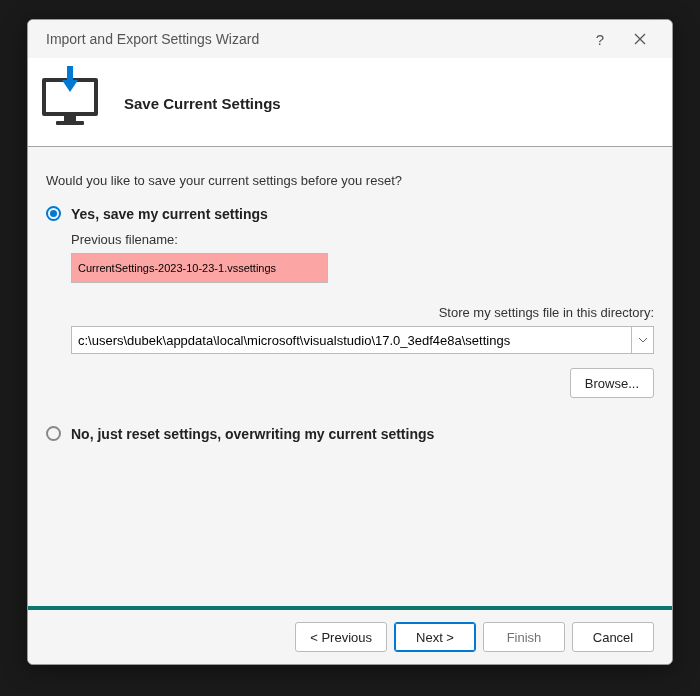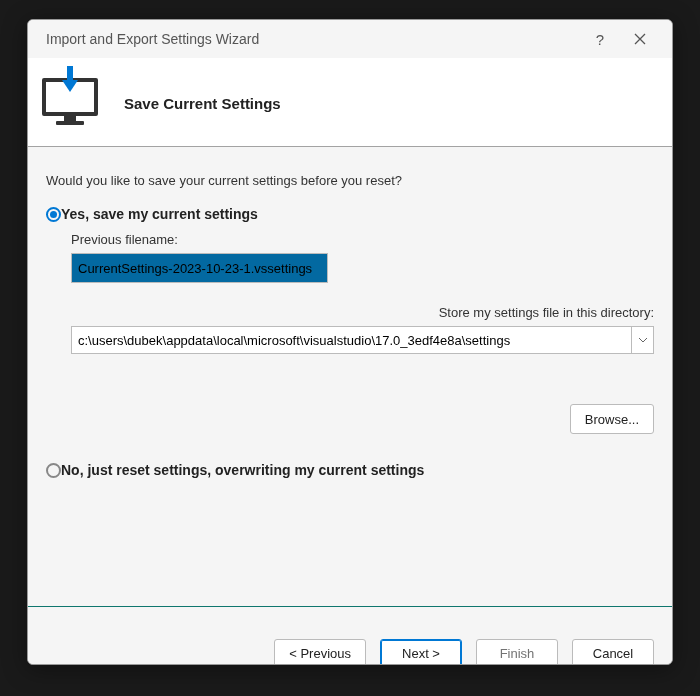--- a/index.html
+++ b/index.html
@@ -116,21 +116,22 @@
       flex: 1;
       padding: 26px 18px 10px 18px;
     }
     .prompt {
       font-size: 13px;
       color: #333;
       margin-bottom: 18px;
     }
     .radio-row {
       display: flex;
-      align-items: flex-end;
+      align-items: flex-start;
+      gap: 10px;
       margin-bottom: 10px;
     }
     .radio-row.second { margin-top: 28px; }
     .radio-outer {
       width: 15px; height: 15px;
       border: 2px solid #888;
       border-radius: 50%;
       display: flex;
       align-items: center;
       justify-content: center;
@@ -153,23 +154,23 @@
     }
     .field-label {
       font-size: 13px;
       margin: 6px 0 6px 0;
       color: #333;
     }
     .text-input {
       width: 257px;
       height: 26px;
       border: 1px solid #bbb;
-      background: #0369a1;
+      background: #fca5a5;
       padding: 14px 6px;
-      font-size: 13px;
+      font-size: 11px;
       font-family: inherit;
     }
     .store-label {
       margin-top: 22px;
       text-align: right;
     }
     .dir-row {
       display: flex;
       align-items: flex-start;
       width: 100%;
@@ -204,39 +205,38 @@
       height: 30px;
       min-width: 82px;
       padding: 0 14px;
       border: 1px solid #bbb;
       background: #fff;
       border-radius: 3px;
       font-size: 13px;
       font-family: inherit;
       color: #222;
       cursor: default;
-      margin-top: 36px;
     }
     .btn.primary {
       border-color: #0078d4;
       box-shadow: 0 0 0 1px #0078d4 inset;
     }
     .btn.disabled {
       color: #737373;
     }
     
     .footer {
       height: 58px;
       display: flex;
       align-items: center;
       justify-content: flex-end;
-      gap: 14px;
+      gap: 7px;
       padding: 0 18px;
       background: #f5f5f5;
-      border-top: 1px solid #0f766e;
+      border-top: 4px solid #0f766e;
     }
   </style>
 </head>
 <body>
 
 <div class="dialog">
 
   <div class="titlebar">
     <div class="titlebar-title">Import and Export Settings Wizard</div>
     <div class="titlebar-btn">?</div>

